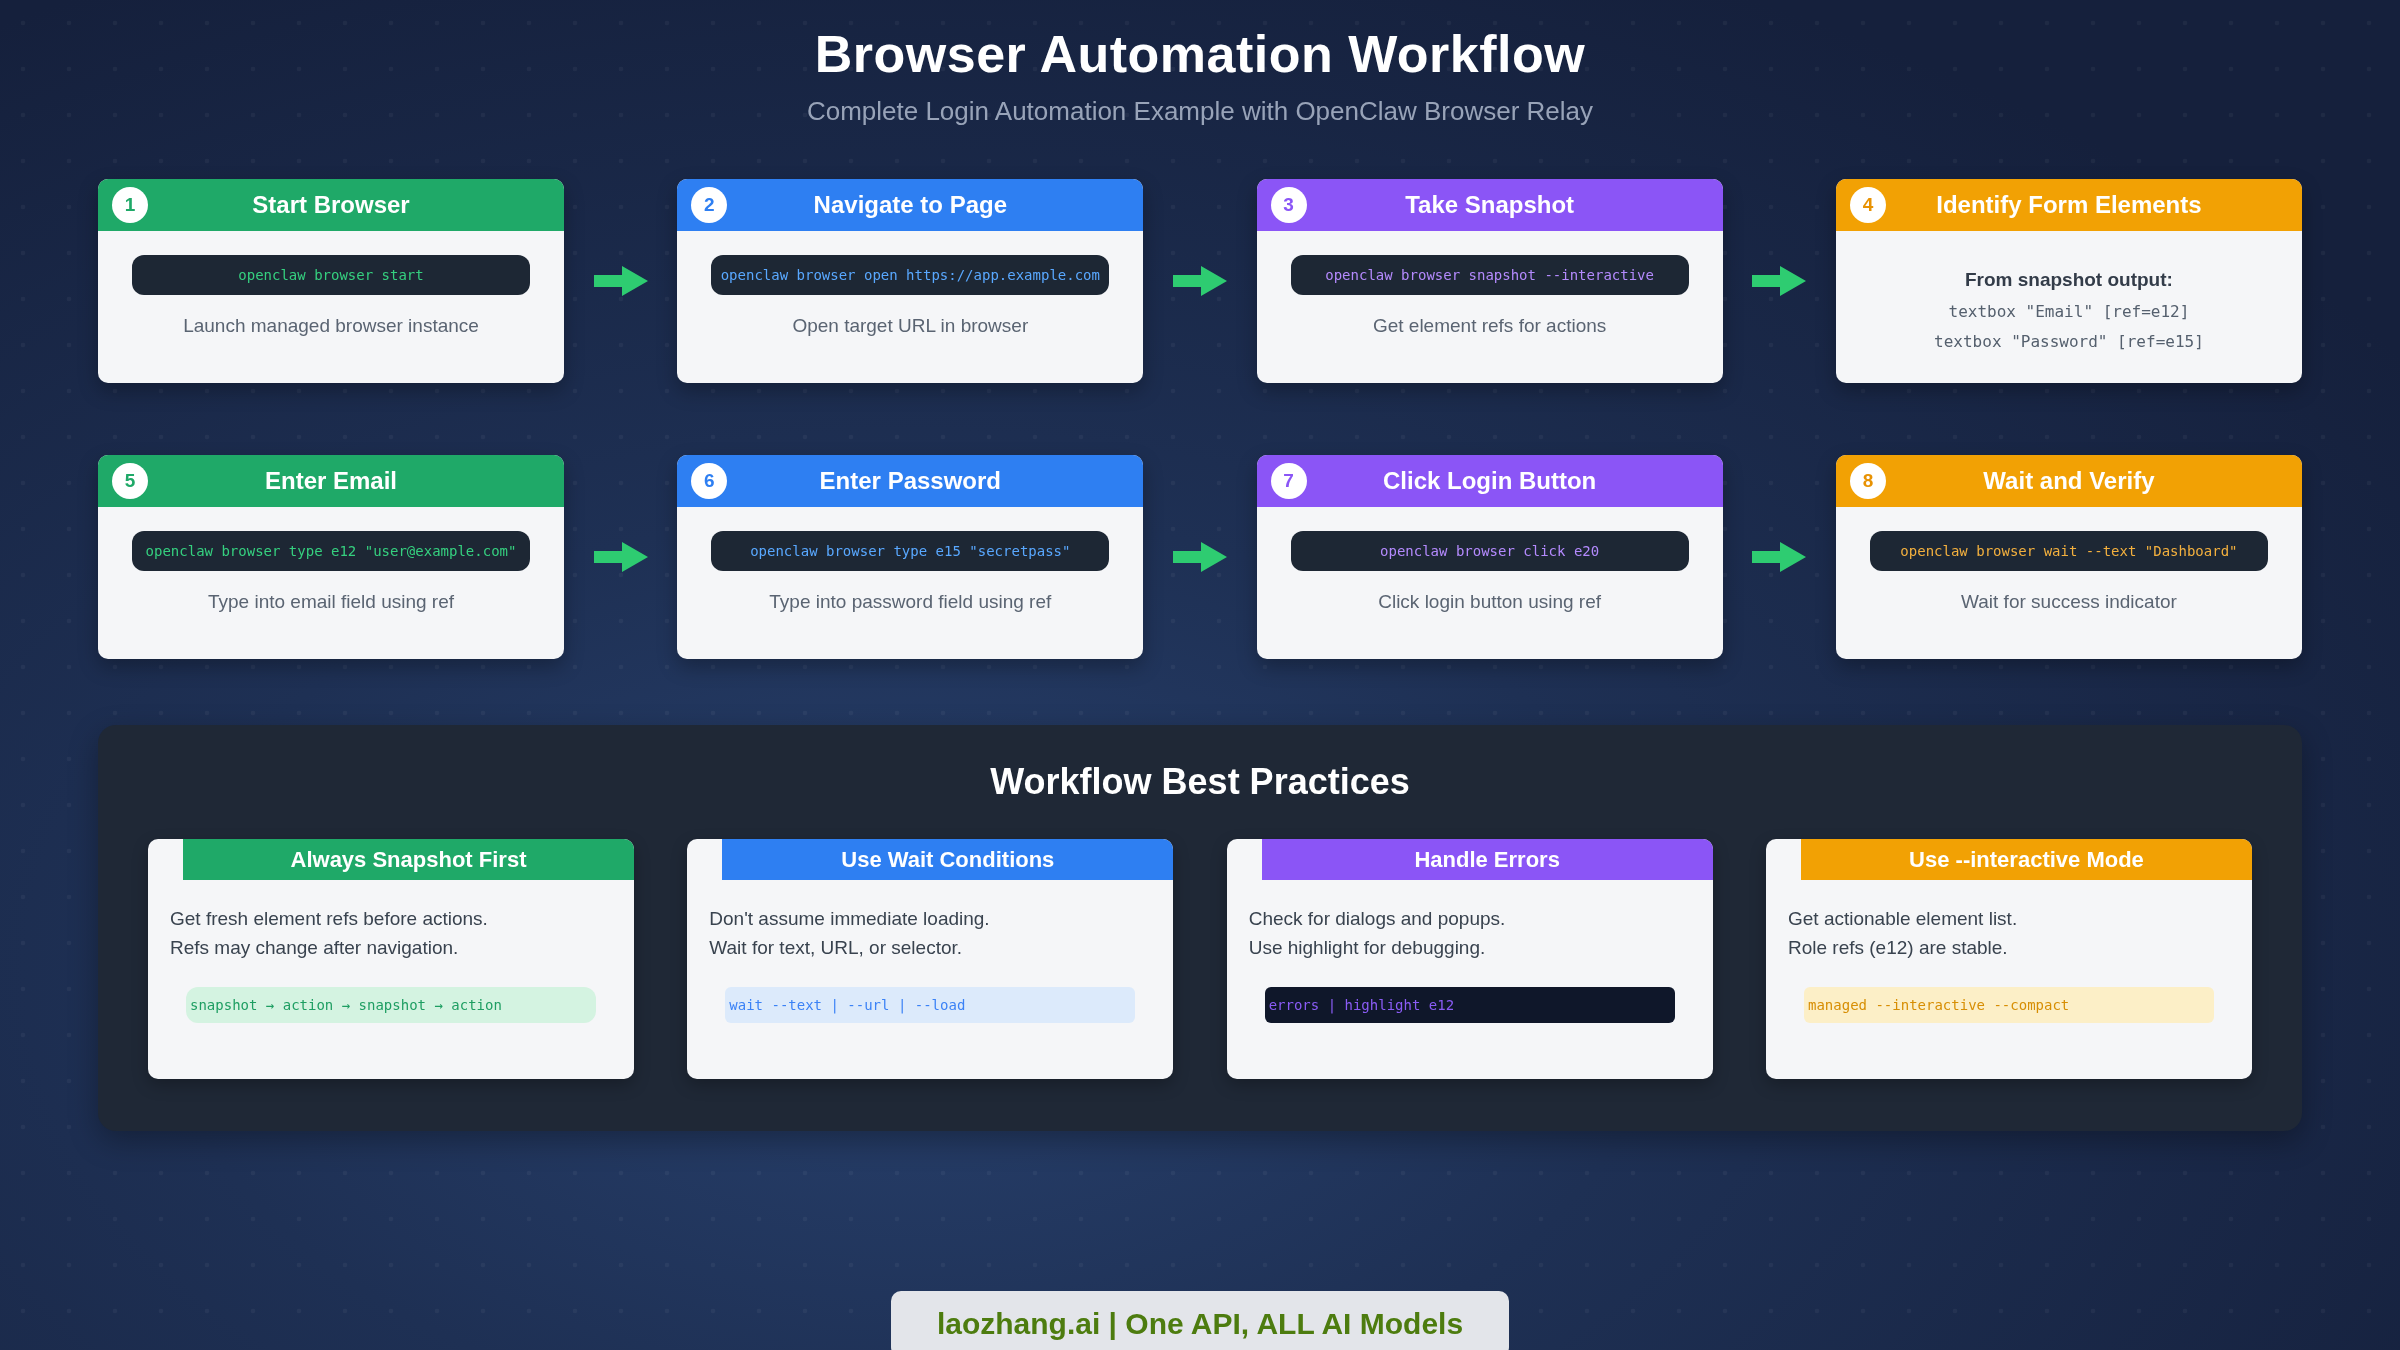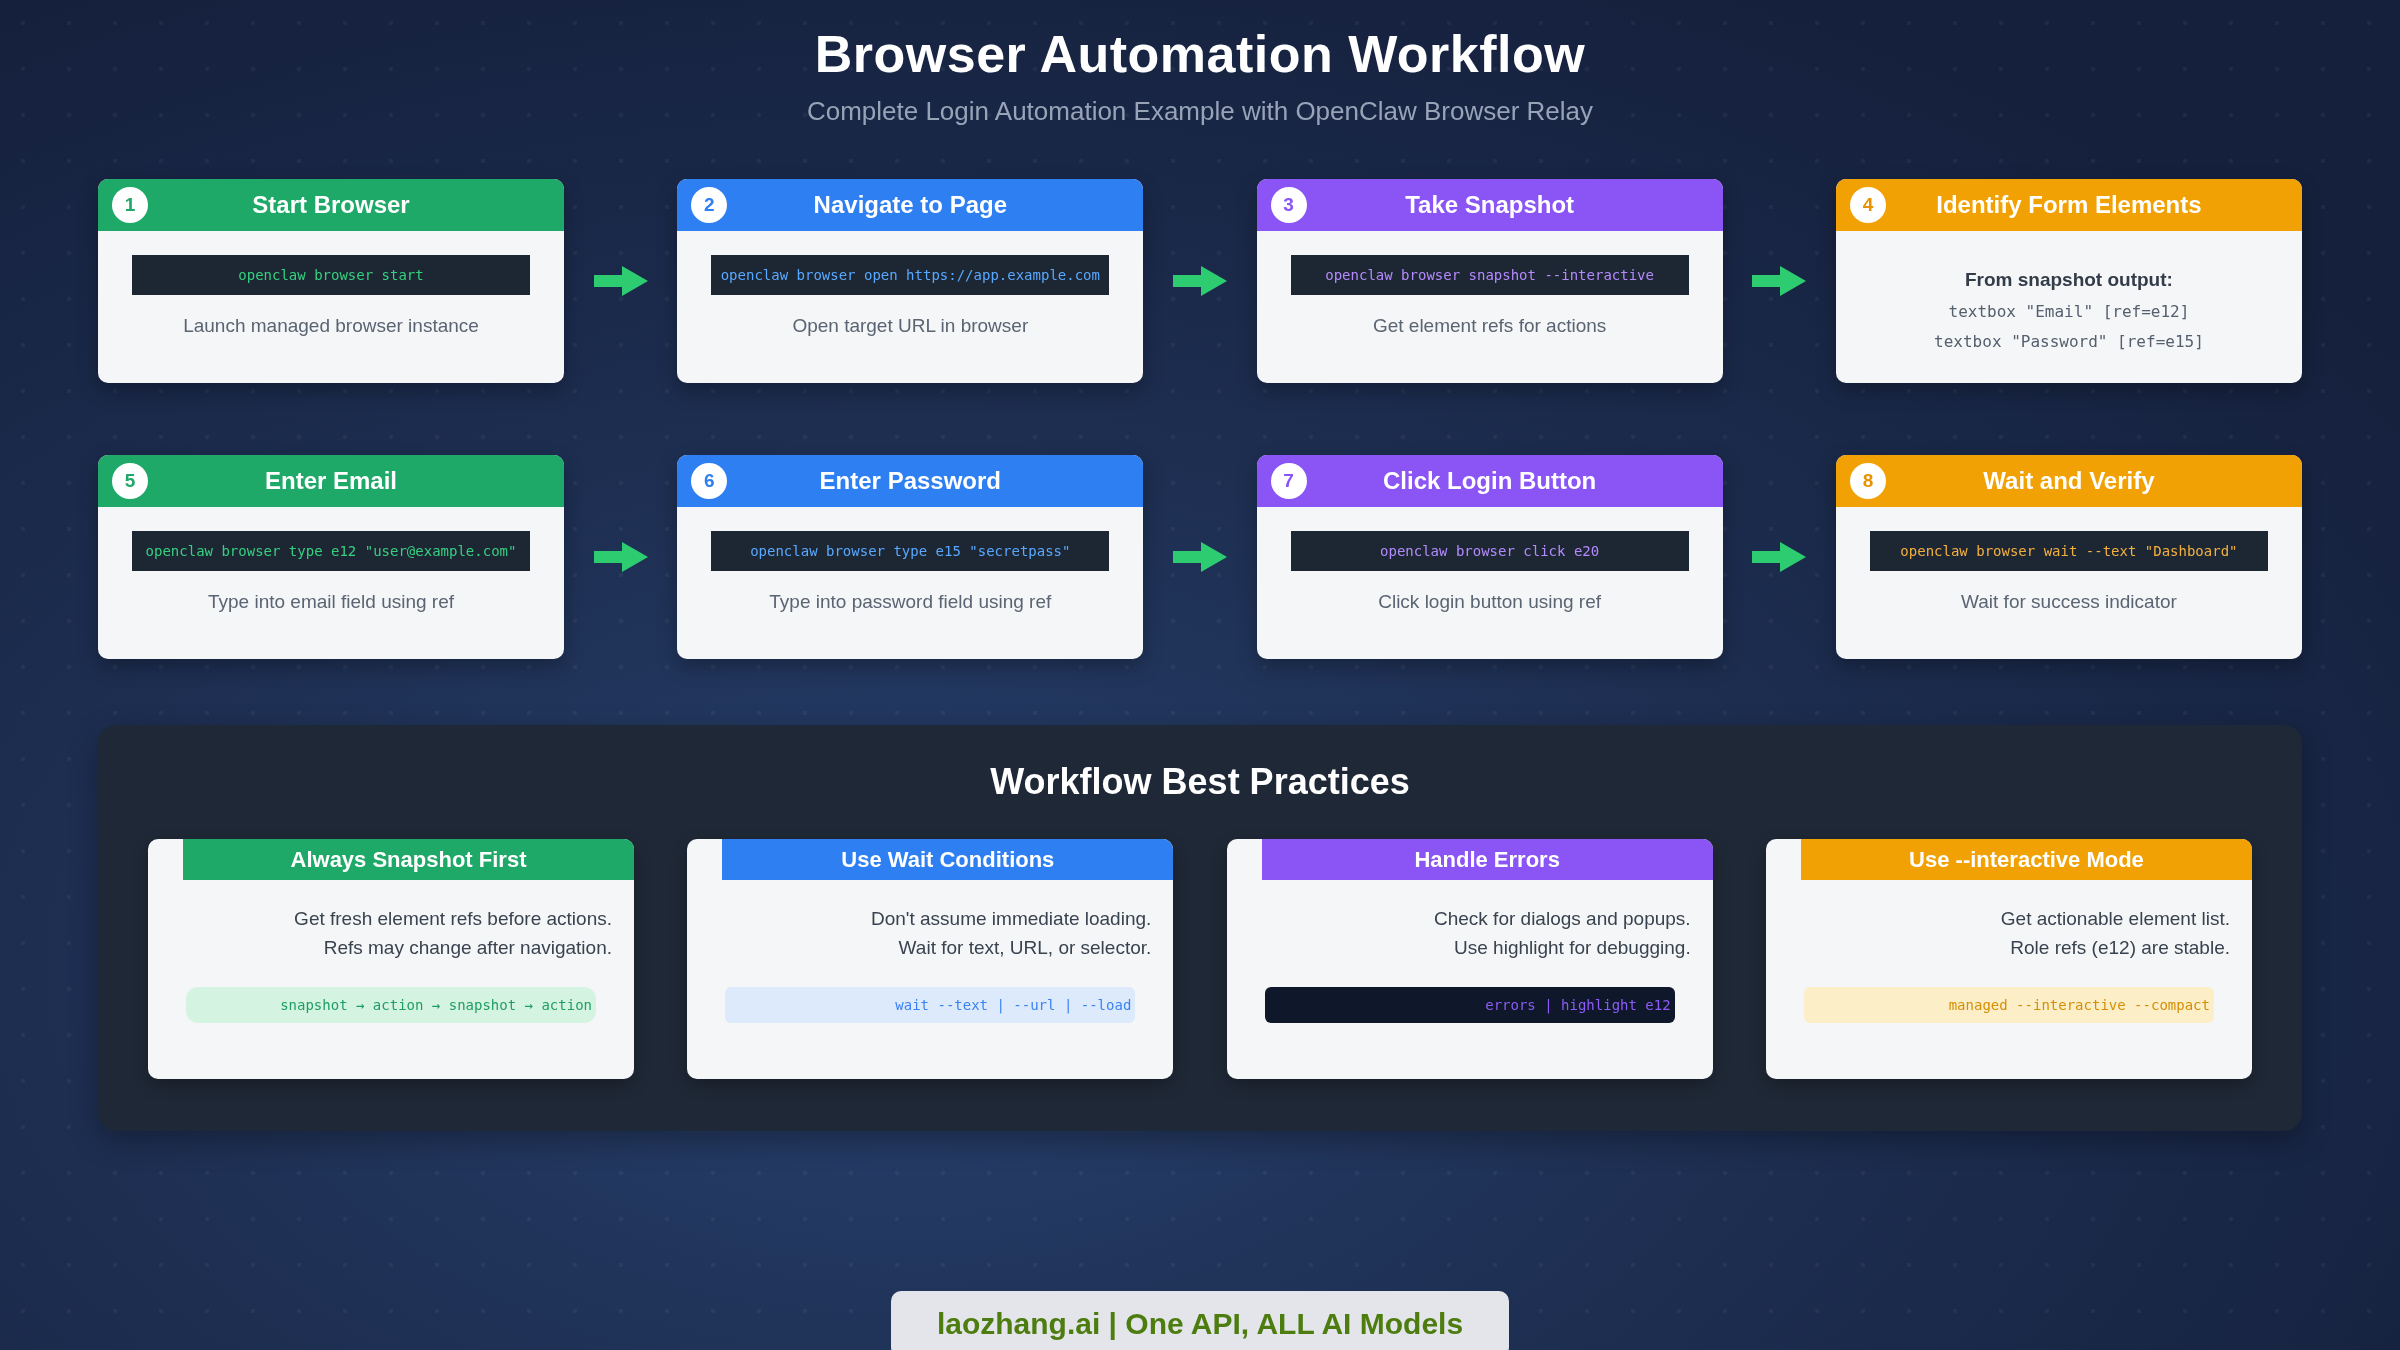--- a/index.html
+++ b/index.html
@@ -32,21 +32,21 @@
   }
   .step-header { position:relative; height:52px; display:flex; align-items:center; justify-content:center; }
   .step-title { color:#ffffff; font-weight:bold; font-size:24px; }
   .badge {
     position:absolute; left:14px; top:50%; transform:translateY(-50%);
     width:36px; height:36px; background:#ffffff; border-radius:50%;
     display:flex; align-items:center; justify-content:center;
     font-size:19px; font-weight:bold;
   }
   .step-body { padding:24px 34px 26px; text-align:center; }
-  .code-box { background:#1d2734; border-radius:0; padding:12px 12px; display:flex; align-items:center; justify-content:center; }
+  .code-box { background:#1d2734; border-radius:12px; padding:12px 12px; display:flex; align-items:center; justify-content:center; }
   .code { font-family:"DejaVu Sans Mono", monospace; font-size:14px; white-space:nowrap; }
   .caption { margin-top:20px; font-size:19px; color:#5a6472; }
 
   .snapshot-intro { font-size:19px; color:#333c49; margin-top:14px;font-weight:bold; }
   .snapshot-line { font-family:"DejaVu Sans Mono", monospace; font-size:16px; color:#55606e; margin-top:11px; }
 
   .arrow { flex:0 0 auto; display:flex; align-items:center; }
   .arrow svg { display:block; }
 
   .bg-green{background:#1fa968;} .bg-blue{background:#2e7ff2;} .bg-purple{background:#8b55f6;} .bg-orange{background:#f2a104;}
@@ -57,21 +57,21 @@
     margin:66px 98px 0; background:#1f2836; border-radius:18px;
     padding:36px 50px 52px; box-shadow:0 10px 30px rgba(0,0,0,0.3);
   }
   .bp-title { text-align:center; font-size:36px; font-weight:bold; color:#ffffff; }
   .bp-cards { display:flex; justify-content:space-between; margin-top:36px; }
   .bp-card {
     width:486px; min-height:240px; background:#f5f6f8; border-radius:10px; overflow:hidden;
     box-shadow:0 6px 16px rgba(0,0,0,0.25);
   }
   .bp-header { height:41px; display:flex; align-items:center; justify-content:center; color:#ffffff; font-weight:bold; font-size:22px;margin-left:35px; }
-  .bp-body { padding:24px 22px 30px; text-align:right; }
+  .bp-body { padding:24px 22px 30px; text-align:left; }
   .bp-line { font-size:19px; color:#39434f; line-height:1.55; }
   .bp-chip { margin:24px 16px 0; padding:10px 4px; border-radius:6px; font-family:"DejaVu Sans Mono", monospace; font-size:14px; }
   .chip-green{background:#d4f3e1; color:#1e9e62;border-radius:12px;}
   .chip-blue{background:#dceafb; color:#3b82f6;}
   .chip-purple{background:#0f172a; color:#8b5cf6;}
   .chip-orange{background:#fcefc7; color:#d78e04;}
 
   .footer { display:flex; justify-content:center; margin-top:160px; }
   .footer-badge { background:#e3e5ea; color:#4d7c0f; font-weight:bold; font-size:30px; padding:16px 46px; border-radius:10px; }
 </style>

